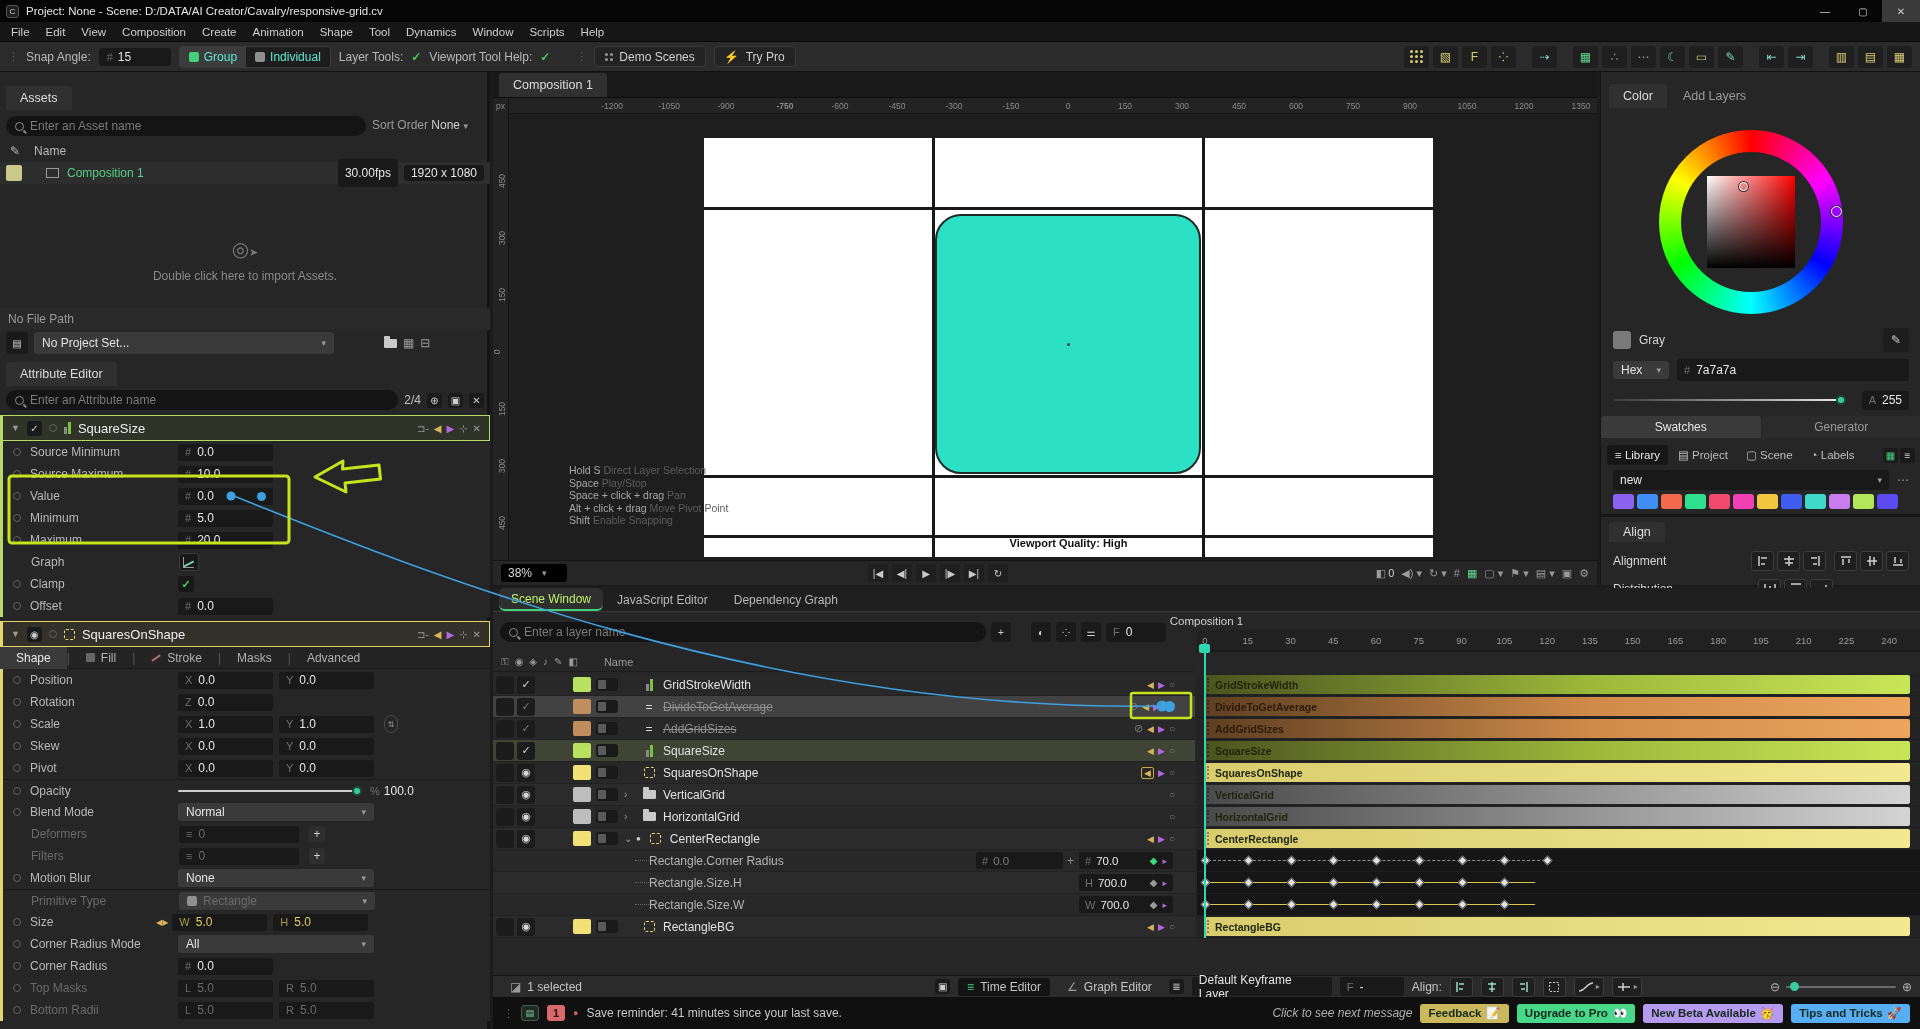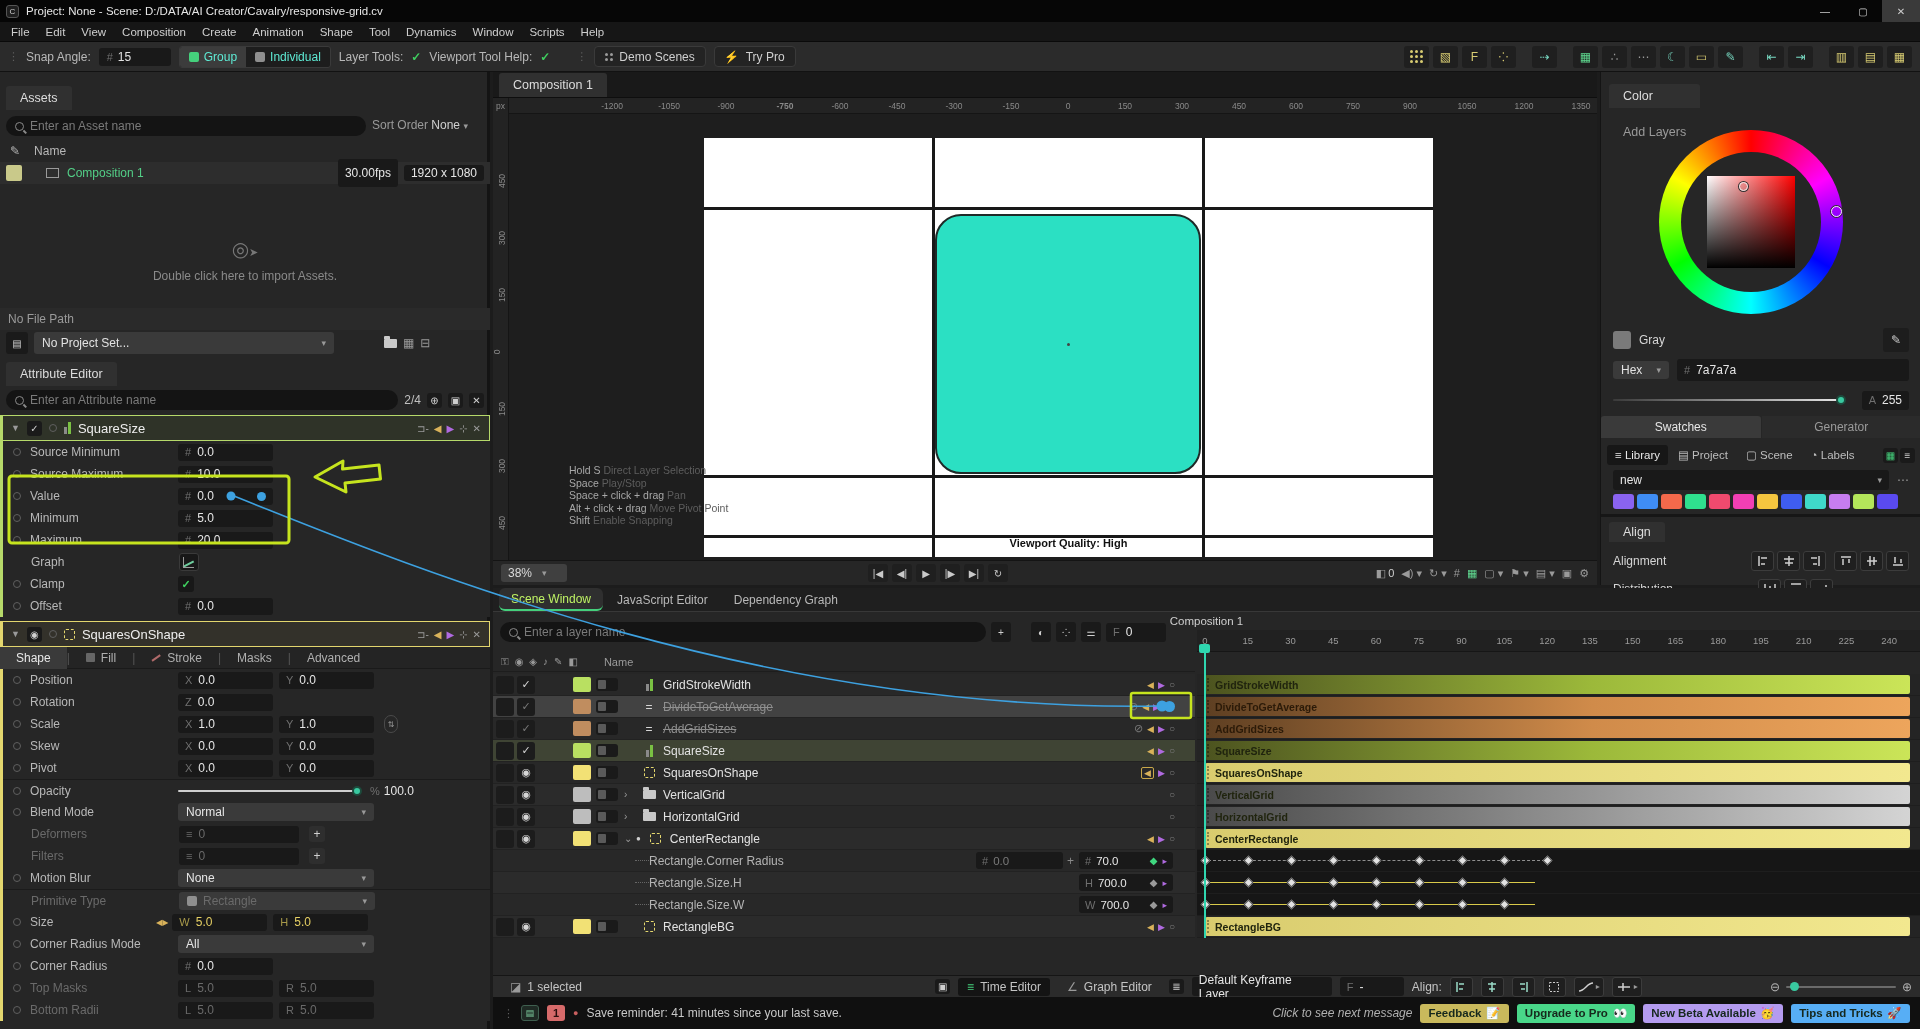--- a/index.html
+++ b/index.html
@@ -85,28 +85,28 @@
   .htick{position:absolute;left:2px;font-size:8.5px;color:#8a8a8a;transform:rotate(-90deg);transform-origin:center;}
   .pxlbl{position:absolute;left:3px;top:29px;font-size:8.5px;color:#8a8a8a;}
   .canvas{position:absolute;left:211px;top:66px;width:729px;height:419px;background:#ffffff;}
   .gline{position:absolute;background:#181818;}
   .tealrect{position:absolute;left:231px;top:76px;width:266px;height:260px;background:#2be0c3;border:2px solid #1f2a28;border-radius:26px;}
   .pivot{position:absolute;left:363px;top:205px;width:3px;height:3px;background:#444;border-radius:50%;}
   .vq{position:absolute;left:0;right:0;top:399px;text-align:center;color:#111;font-size:11px;font-weight:bold;}
   .helpov{position:absolute;left:76px;top:392px;font-size:10.5px;line-height:12.5px;}
   .helpov .k{color:#a8a8a8;} .helpov .dsc{color:#5d5d5d;}
   .vctrl{position:absolute;left:0;right:0;bottom:0;height:25px;background:#262626;border-top:1px solid #141414;display:flex;align-items:center;padding:0 8px;gap:6px;}
-  .zoomdd{background:#404040;border-radius:3px;height:18px;width:66px;display:flex;align-items:center;padding:0 7px;color:#dadada;gap:10px;}
+  .zoomdd{background:#000000;border-radius:3px;height:18px;width:66px;display:flex;align-items:center;padding:0 7px;color:#dadada;gap:10px;}
   .transport{position:absolute;left:375px;display:flex;gap:4px;}
   .tpb{width:20px;height:18px;display:flex;align-items:center;justify-content:center;color:#c9c9c9;font-size:10px;background:#1f1f1f;border-radius:3px;}
   .vicons{margin-left:auto;display:flex;gap:7px;align-items:center;color:#9a9a9a;font-size:11px;}
   .vic{display:flex;align-items:center;gap:2px;}
   
   .rightpanel{position:absolute;left:1600px;top:72px;width:320px;height:513px;background:#262626;border-left:1px solid #141414;}
-  .rtabs{position:absolute;left:8px;top:12px;display:flex;gap:12px;flex-direction:column;}
+  .rtabs{position:absolute;left:8px;top:12px;display:flex;gap:2px;}
   .ring{position:absolute;left:58px;top:58px;width:184px;height:184px;border-radius:50%;background:conic-gradient(#f00,#f0f,#00f,#0ff,#0f0,#ff0,#f00);}
   .ringhole{position:absolute;left:80px;top:80px;width:140px;height:140px;border-radius:50%;background:#262626;}
   .svsq{position:absolute;left:106px;top:104px;width:88px;height:92px;background:linear-gradient(to bottom,rgba(0,0,0,0),#000),linear-gradient(to right,#fff,#f00);}
   .hnd{position:absolute;border:1.5px solid #eee;border-radius:50%;box-shadow:0 0 0 1px #333;}
   .crow{position:absolute;left:0;width:320px;display:flex;align-items:center;padding:0 12px;gap:8px;}
   .cswatch{width:18px;height:18px;border-radius:3px;background:#7a7a7a;}
   .eyedrop{margin-left:auto;width:26px;height:24px;background:#1d1d1d;border-radius:3px;display:flex;align-items:center;justify-content:center;color:#cfcfcf;}
   .subtab{flex:1;height:22px;display:flex;align-items:center;justify-content:center;color:#9a9a9a;background:#2b2b2b;}
   .subtab.on{background:#3a3a3a;color:#e6e6e6;border-radius:3px 3px 0 0;}
   .libchip{display:flex;align-items:center;gap:5px;height:20px;padding:0 8px;border-radius:3px;color:#bdbdbd;font-size:11.5px;}

